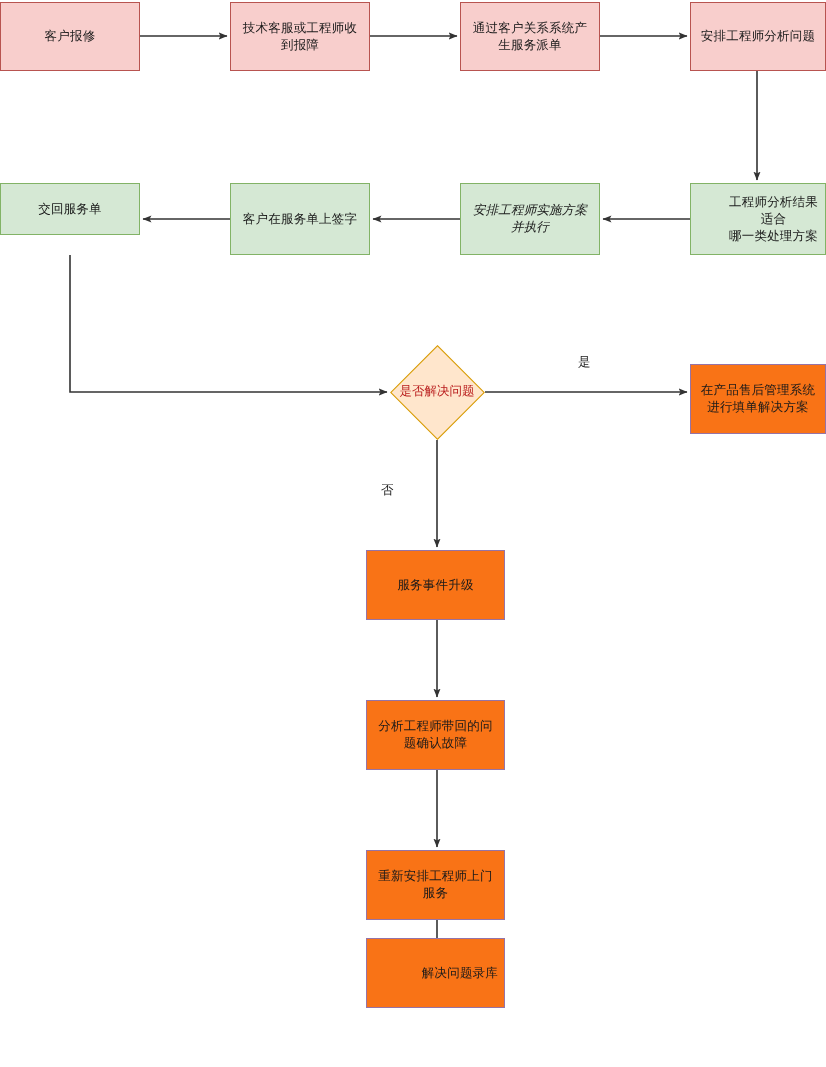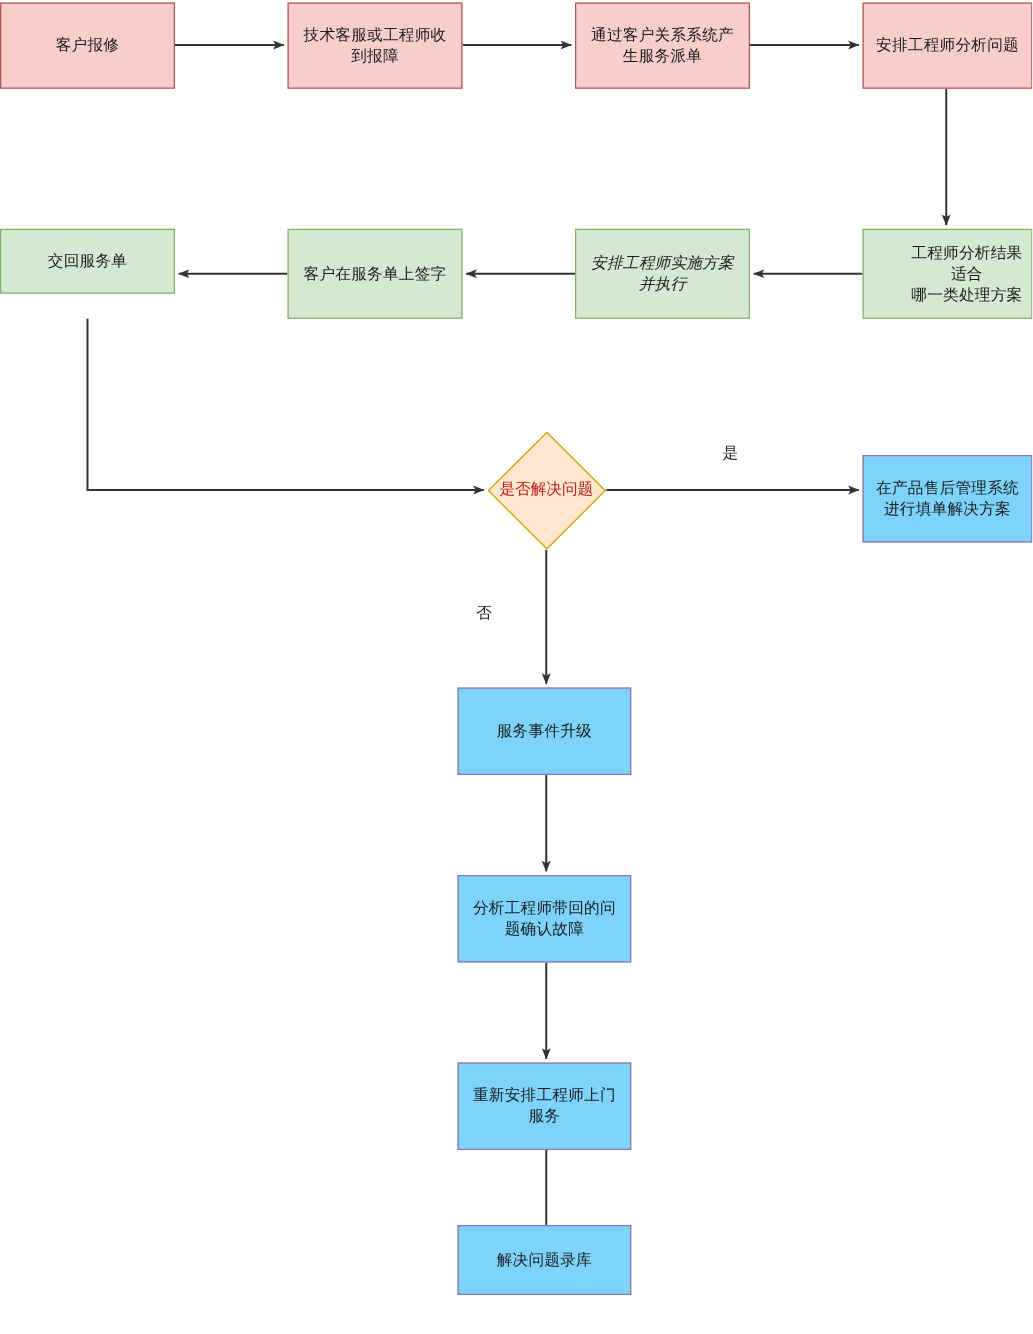--- a/index.html
+++ b/index.html
@@ -43,21 +43,21 @@
   .node .nlabel {
     display: block;
     width: 100%;
     white-space: pre-line;
   }
   .n-process {
     border: 1px solid #000;
   }
   .fill-red    { background: #f8cecc; border-color: #b85450; }
   .fill-green  { background: #d5e8d4; border-color: #82b366; }
-  .fill-purple { background: #7dd3fc; border-color: #9673a6; }
+  .fill-purple { background: #f97316; border-color: #9673a6; }
 
   
   .n-decision {
     position: absolute;
     z-index: 3;
   }
   .n-decision .diamond-shape {
     position: absolute;
     left: 50%;
     top: 50%;
@@ -184,17 +184,17 @@
   <div class="node n-process fill-purple" style="left:366px; top:700px; width:139px; height:70px;">
     <span class="nlabel">分析工程师带回的问
 题确认故障</span>
   </div>
 
   <div class="node n-process fill-purple" style="left:366px; top:850px; width:139px; height:70px;">
     <span class="nlabel">重新安排工程师上门
 服务</span>
   </div>
 
-  <div class="node n-process fill-purple" style="left:366px; top:980px; width:139px; height:56px;">
+  <div class="node n-process fill-purple" style="left:366px; top:938px; width:139px; height:70px;text-align:right;">
     <span class="nlabel">解决问题录库</span>
   </div>
 
 </div>
 
 </body></html>

